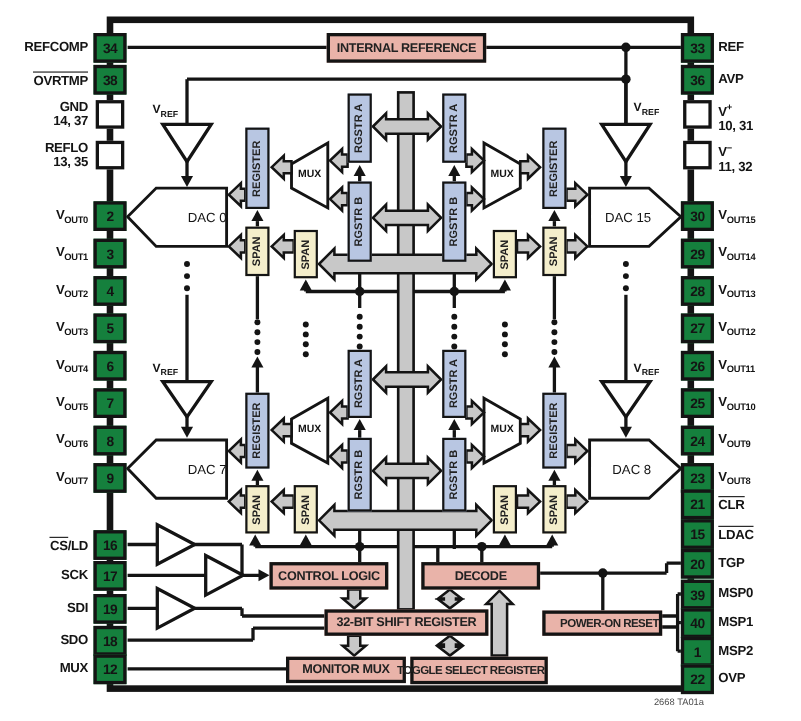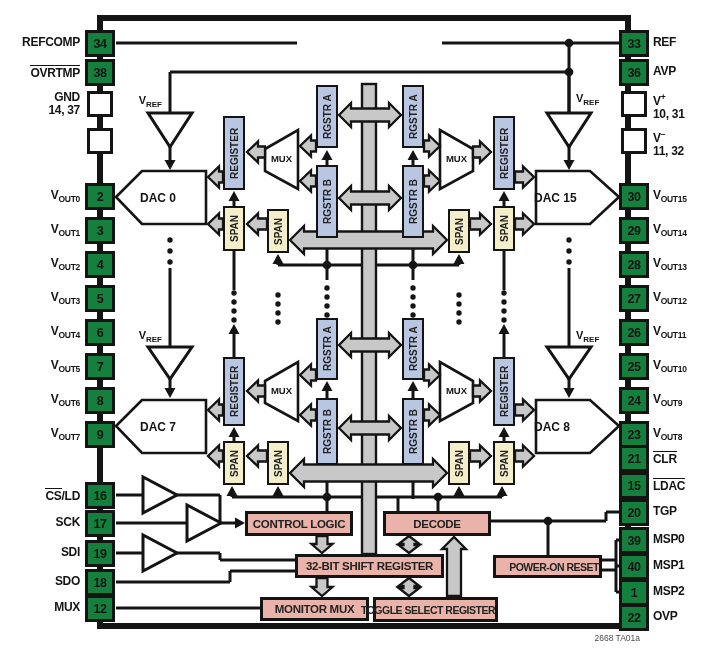--- a/index.html
+++ b/index.html
@@ -12,21 +12,21 @@
   .chipb{position:absolute;left:97px;top:15px;width:534px;height:614px;border:6px solid var(--line);box-sizing:border-box;}
   .pk{position:absolute;box-sizing:border-box;border:3px solid var(--line);background:var(--pink);
       display:flex;align-items:center;justify-content:center;font-size:11.5px;font-weight:bold;
       letter-spacing:-0.3px;white-space:nowrap;color:#222;}
   .pk.small{font-size:10.5px;letter-spacing:-0.5px;justify-content:flex-end;}
   .vb,.vs{position:absolute;box-sizing:border-box;border:2.5px solid var(--line);
       display:flex;align-items:center;justify-content:center;
       writing-mode:vertical-rl;transform:rotate(180deg);
       font-size:10px;font-weight:bold;letter-spacing:0px;color:#222;}
   .vb{background:var(--blue);} .vs{background:var(--cream);}
-  .dl{position:absolute;font-size:12px;font-weight:bold;text-align:left;}
+  .dl{position:absolute;font-size:12px;font-weight:normal;text-align:right;}
   .ml{position:absolute;font-size:9.5px;font-weight:bold;text-align:center;}
   .lab-l{position:absolute;left:0;width:80px;text-align:right;font-size:12px;font-weight:bold;line-height:13px;letter-spacing:-0.3px;white-space:nowrap;}
   .lab-r{position:absolute;left:653px;width:75px;text-align:left;font-size:12px;font-weight:bold;line-height:13px;letter-spacing:-0.3px;white-space:nowrap;}
   .lab-l sub,.lab-r sub{font-size:8.5px;}
   .lab-l sup,.lab-r sup{font-size:8.5px;}
   .two{line-height:12.5px;}
   .ov{border-top:1.6px solid var(--line);display:inline-block;line-height:12px;padding-top:1px;}
   .pbox{position:absolute;box-sizing:border-box;width:30px;height:27px;border:3px solid var(--line);background:#15803d;
       display:flex;align-items:center;justify-content:center;font-size:12.5px;font-weight:bold;letter-spacing:-0.5px;}
   .ebox{position:absolute;box-sizing:border-box;width:26px;height:26px;border:3px solid var(--line);background:#fff;}
@@ -198,20 +198,23 @@
       <polygon points="470,450.5 480,450.5 480,445.5 491,456 480,466.5 480,461.5 470,461.5" fill="#c8c8c8" stroke="#141414" stroke-width="2.3" stroke-linejoin="miter"></polygon>
       <polygon points="515,450.5 523,450.5 523,445.5 534,456 523,466.5 523,461.5 515,461.5" fill="#c8c8c8" stroke="#141414" stroke-width="2.3" stroke-linejoin="miter"></polygon>
       <polygon points="316.5,536 316.5,544 311.5,544 322,553 332.5,544 327.5,544 327.5,536" fill="#c8c8c8" stroke="#141414" stroke-width="2.3" stroke-linejoin="miter"></polygon>
       <polygon points="316.5,578 316.5,587 311.5,587 322,596 332.5,587 327.5,587 327.5,578" fill="#c8c8c8" stroke="#141414" stroke-width="2.3" stroke-linejoin="miter"></polygon>
       <polygon points="447,596 447,549 442,549 454,537 466,549 461,549 461,596" fill="#c8c8c8" stroke="#141414" stroke-width="2.3" stroke-linejoin="miter"></polygon>
       <polygon points="409,536 398.5,544 403.5,544 403.5,545 398.5,545 409,553 419.5,545 414.5,545 414.5,544 419.5,544" fill="#c8c8c8" stroke="#141414" stroke-width="2.3" stroke-linejoin="miter"></polygon>
       <polygon points="409,578 398.5,586 403.5,586 403.5,588 398.5,588 409,596 419.5,588 414.5,588 414.5,586 419.5,586" fill="#c8c8c8" stroke="#141414" stroke-width="2.3" stroke-linejoin="miter"></polygon>
     </svg>
   <div class="chipb"></div>
 
+  <div class="pk" style="left:297px;top:30px;width:145px;height:27px">
+      <span>INTERNAL REFERENCE</span>
+    </div>
   <div class="pk" style="left:245px;top:511px;width:108px;height:25px">
       <span>CONTROL LOGIC</span>
     </div>
   <div class="pk" style="left:383px;top:511px;width:108px;height:25px">
       <span>DECODE</span>
     </div>
   <div class="pk" style="left:295px;top:554px;width:149px;height:24px">
       <span>32-BIT SHIFT REGISTER</span>
     </div>
   <div class="pk" style="left:260px;top:597px;width:109px;height:24px">
@@ -298,20 +301,24 @@
   <div class="vref" style="left:110px;top:94px;width:52px;text-align:right"><span>V</span><sub>REF</sub></div>
   <div class="vref" style="left:576px;top:92px;width:52px"><span>V</span><sub>REF</sub></div>
   <div class="vref" style="left:110px;top:329px;width:52px;text-align:right"><span>V</span><sub>REF</sub></div>
   <div class="vref" style="left:576px;top:329px;width:52px"><span>V</span><sub>REF</sub></div>
 
   <div class="lab-l" style="top:36px"><span>REFCOMP</span></div>
   <div class="lab-l" style="top:65px"><span class="ov">OVRTMP</span></div>
   <div class="lab-l two" style="top:91px">
       <div>GND</div>
       <div>14, 37</div>
+    </div>
+  <div class="lab-l two" style="top:128px">
+      <div>REFLO</div>
+      <div>13, 35</div>
     </div>
   <div class="lab-l" style="top:189px"><span>V</span><sub>OUT0</sub></div>
   <div class="lab-l" style="top:223px"><span>V</span><sub>OUT1</sub></div>
   <div class="lab-l" style="top:257px"><span>V</span><sub>OUT2</sub></div>
   <div class="lab-l" style="top:291px"><span>V</span><sub>OUT3</sub></div>
   <div class="lab-l" style="top:325px"><span>V</span><sub>OUT4</sub></div>
   <div class="lab-l" style="top:359px"><span>V</span><sub>OUT5</sub></div>
   <div class="lab-l" style="top:393px"><span>V</span><sub>OUT6</sub></div>
   <div class="lab-l" style="top:427px"><span>V</span><sub>OUT7</sub></div>
   <div class="lab-l" style="top:488px"><span class="ov">CS</span><span>/LD</span></div>

